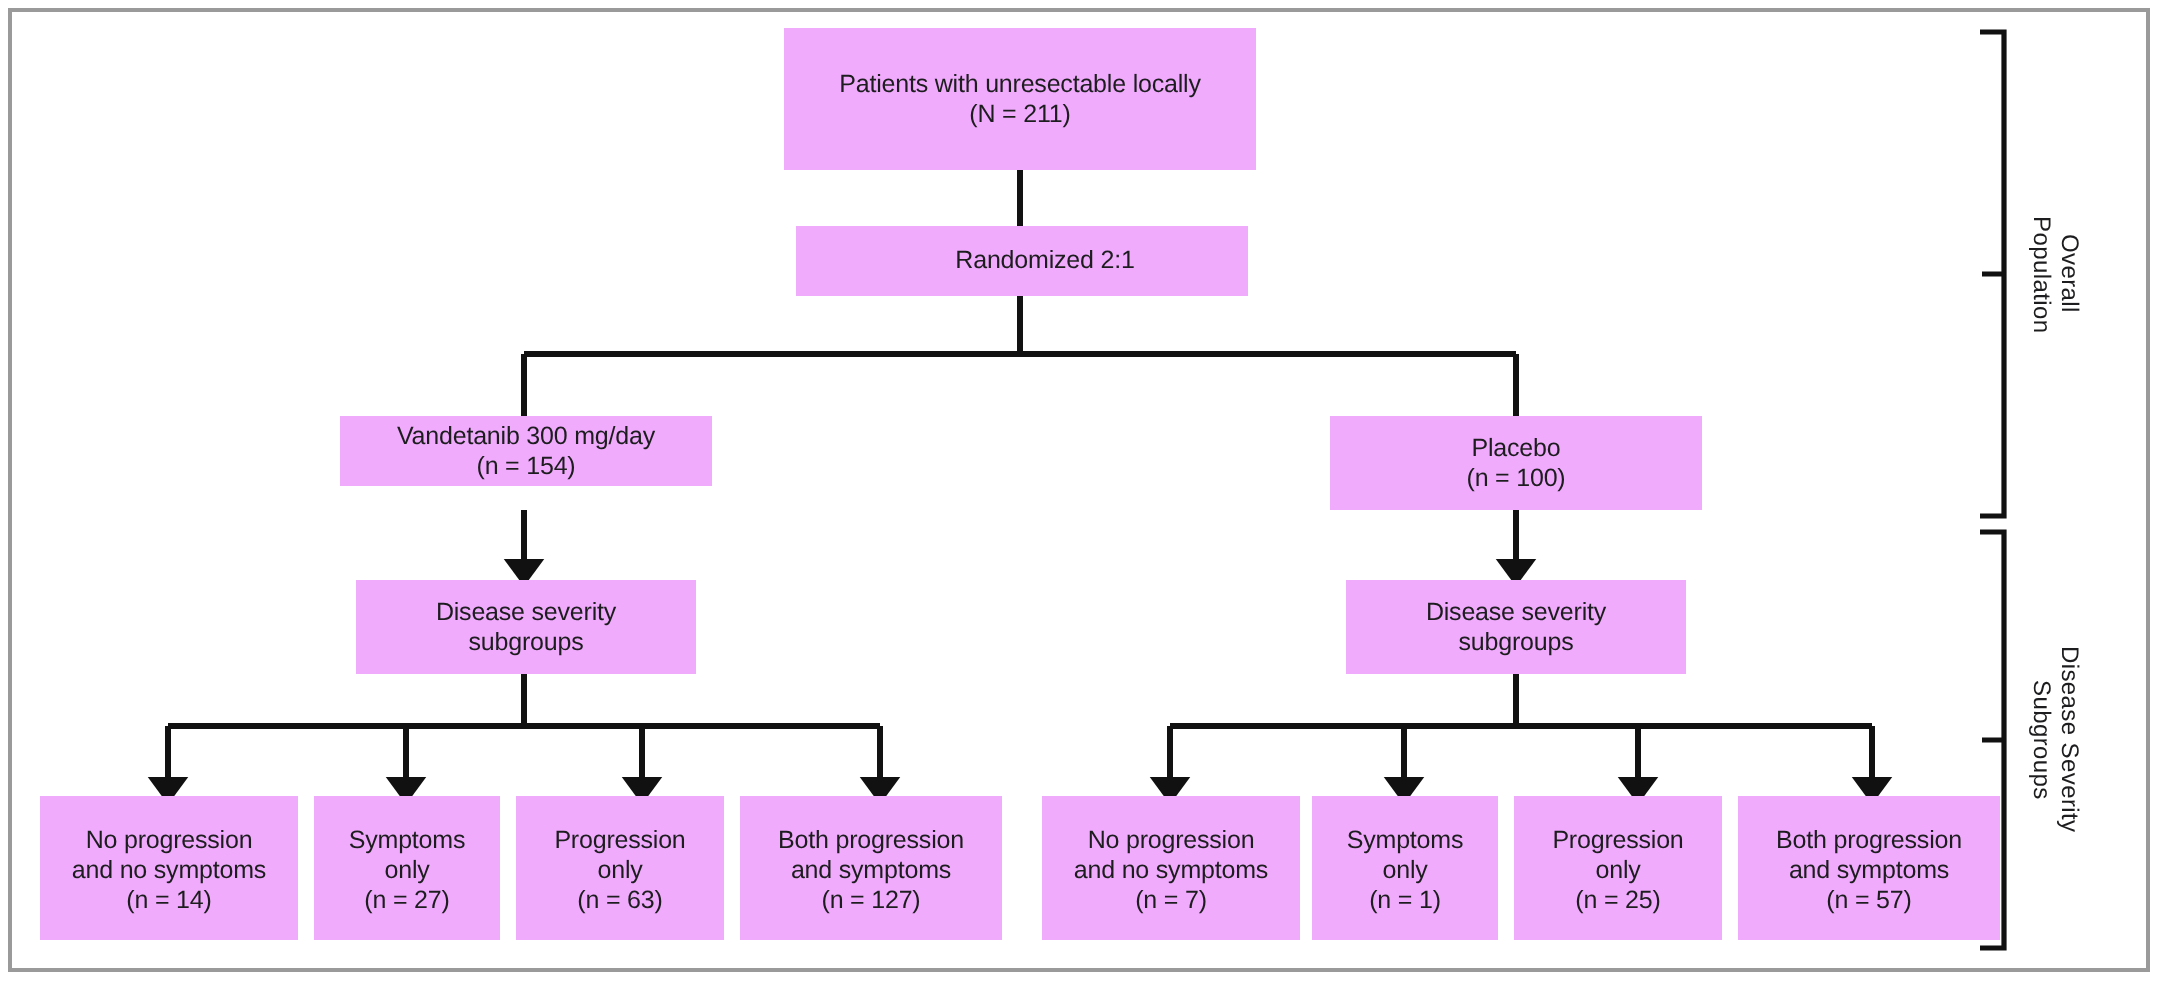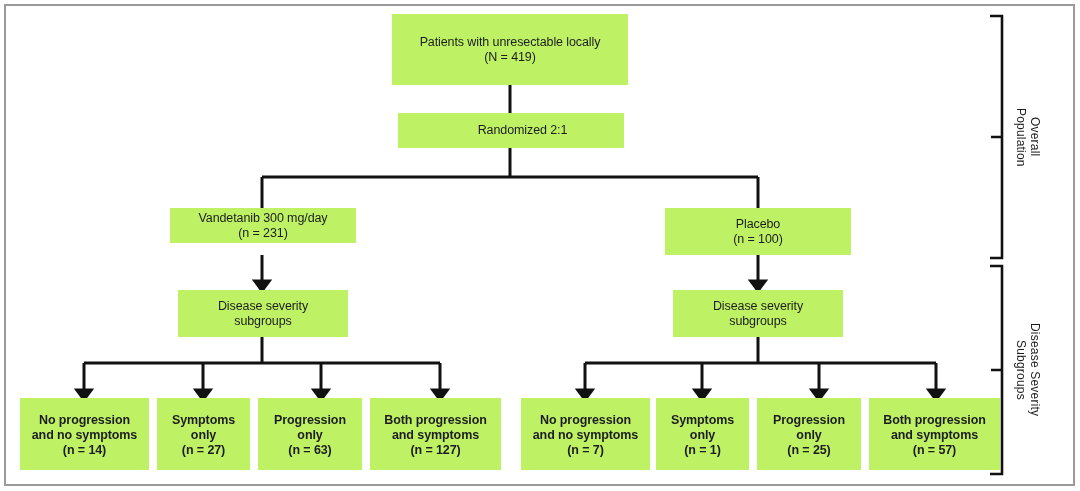--- a/index.html
+++ b/index.html
@@ -30,36 +30,36 @@
   }
   #connectors {
     position: absolute;
     left: 0;
     top: 0;
     width: 1080px;
     height: 491px;
   }
   .node {
     position: absolute;
-    background: #bef264;
+    background: #f0abfc;
     box-sizing: border-box;
     display: flex;
     flex-direction: column;
     align-items: center;
     justify-content: center;
     text-align: center;
     color: #1d1d1f;
     font-size: 12.5px;
     line-height: 15px;
     letter-spacing: -0.1px;
     z-index: 2;
   }
   .node .ln { display: block; white-space: nowrap; }
   .node .count { display: block; white-space: nowrap; }
-  .leaf { padding-top: 2px; font-weight: bold; }
+  .leaf { padding-top: 2px; }
   .leaf .count { }
   .bracket-label {
     position: absolute;
     color: #1d1d1f;
     font-size: 12px;
     line-height: 14px;
     letter-spacing: 0.2px;
     text-align: center;
     white-space: pre-line;
     writing-mode: vertical-rl;
@@ -110,30 +110,30 @@
     <g stroke="#111111" stroke-width="2.6" fill="none" stroke-linecap="butt" stroke-linejoin="miter">
 
       <path d="M990,16 L1002,16 L1002,258 L990,258 M1002,137 L991,137"></path>
 
       <path d="M990,266 L1002,266 L1002,474 L990,474 M1002,370 L991,370"></path>
     </g>
   </svg>
 
   <div class="node" style="left:392px; top:14px; width:236px; height:71px;">
     <span class="ln">Patients with unresectable locally</span>
-    <span class="count">(N = 419)</span>
+    <span class="count">(N = 211)</span>
   </div>
 
   <div class="node" style="left:398px; top:113px; width:226px; height:35px;padding-left:23px;">
     <span class="ln">Randomized 2:1</span>
   </div>
 
   <div class="node" style="left:170px; top:208px; width:186px; height:35px;">
     <span class="ln">Vandetanib 300 mg/day</span>
-    <span class="count">(n = 231)</span>
+    <span class="count">(n = 154)</span>
   </div>
   <div class="node" style="left:665px; top:208px; width:186px; height:47px;">
     <span class="ln">Placebo</span>
     <span class="count">(n = 100)</span>
   </div>
 
   <div class="node" style="left:178px; top:290px; width:170px; height:47px;">
     <span class="ln">Disease severity</span>
     <span class="ln">subgroups</span>
   </div>

